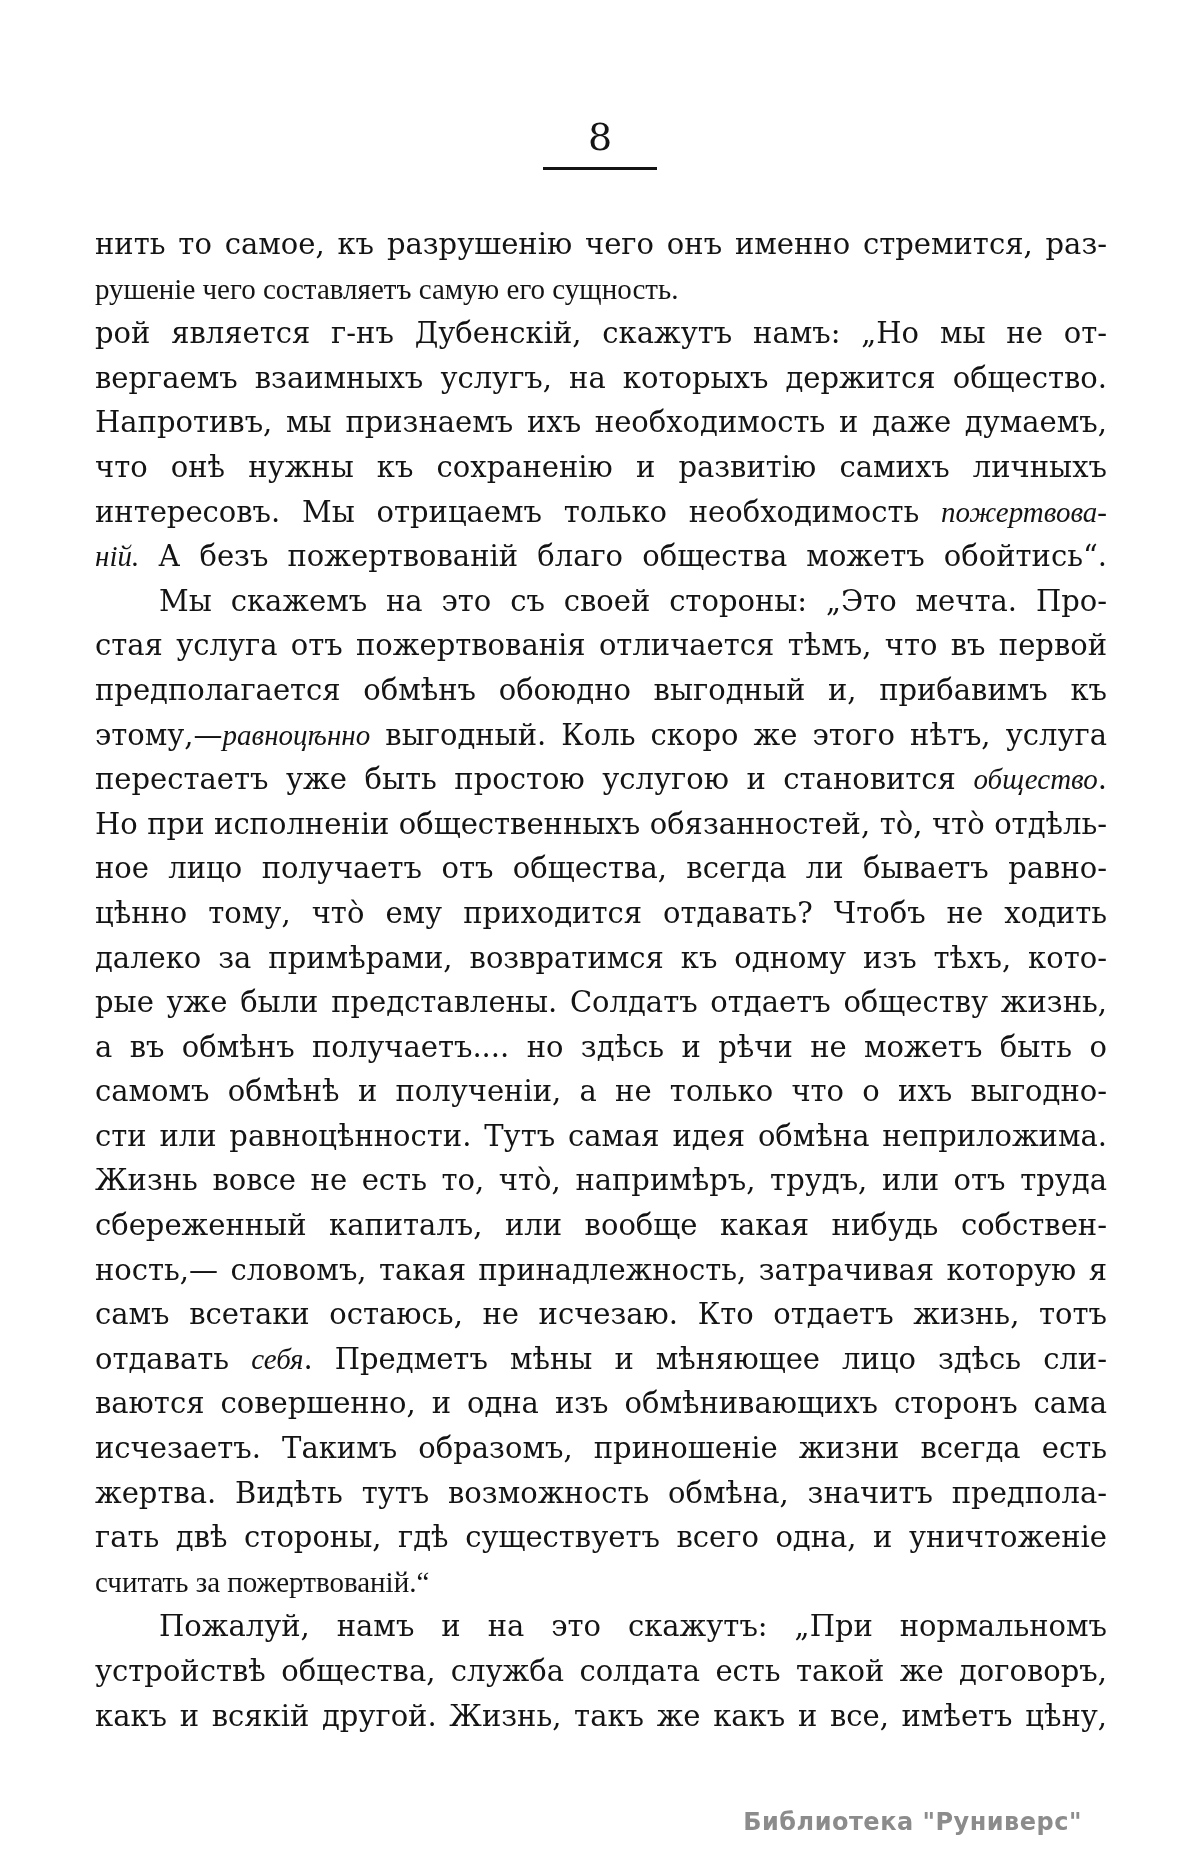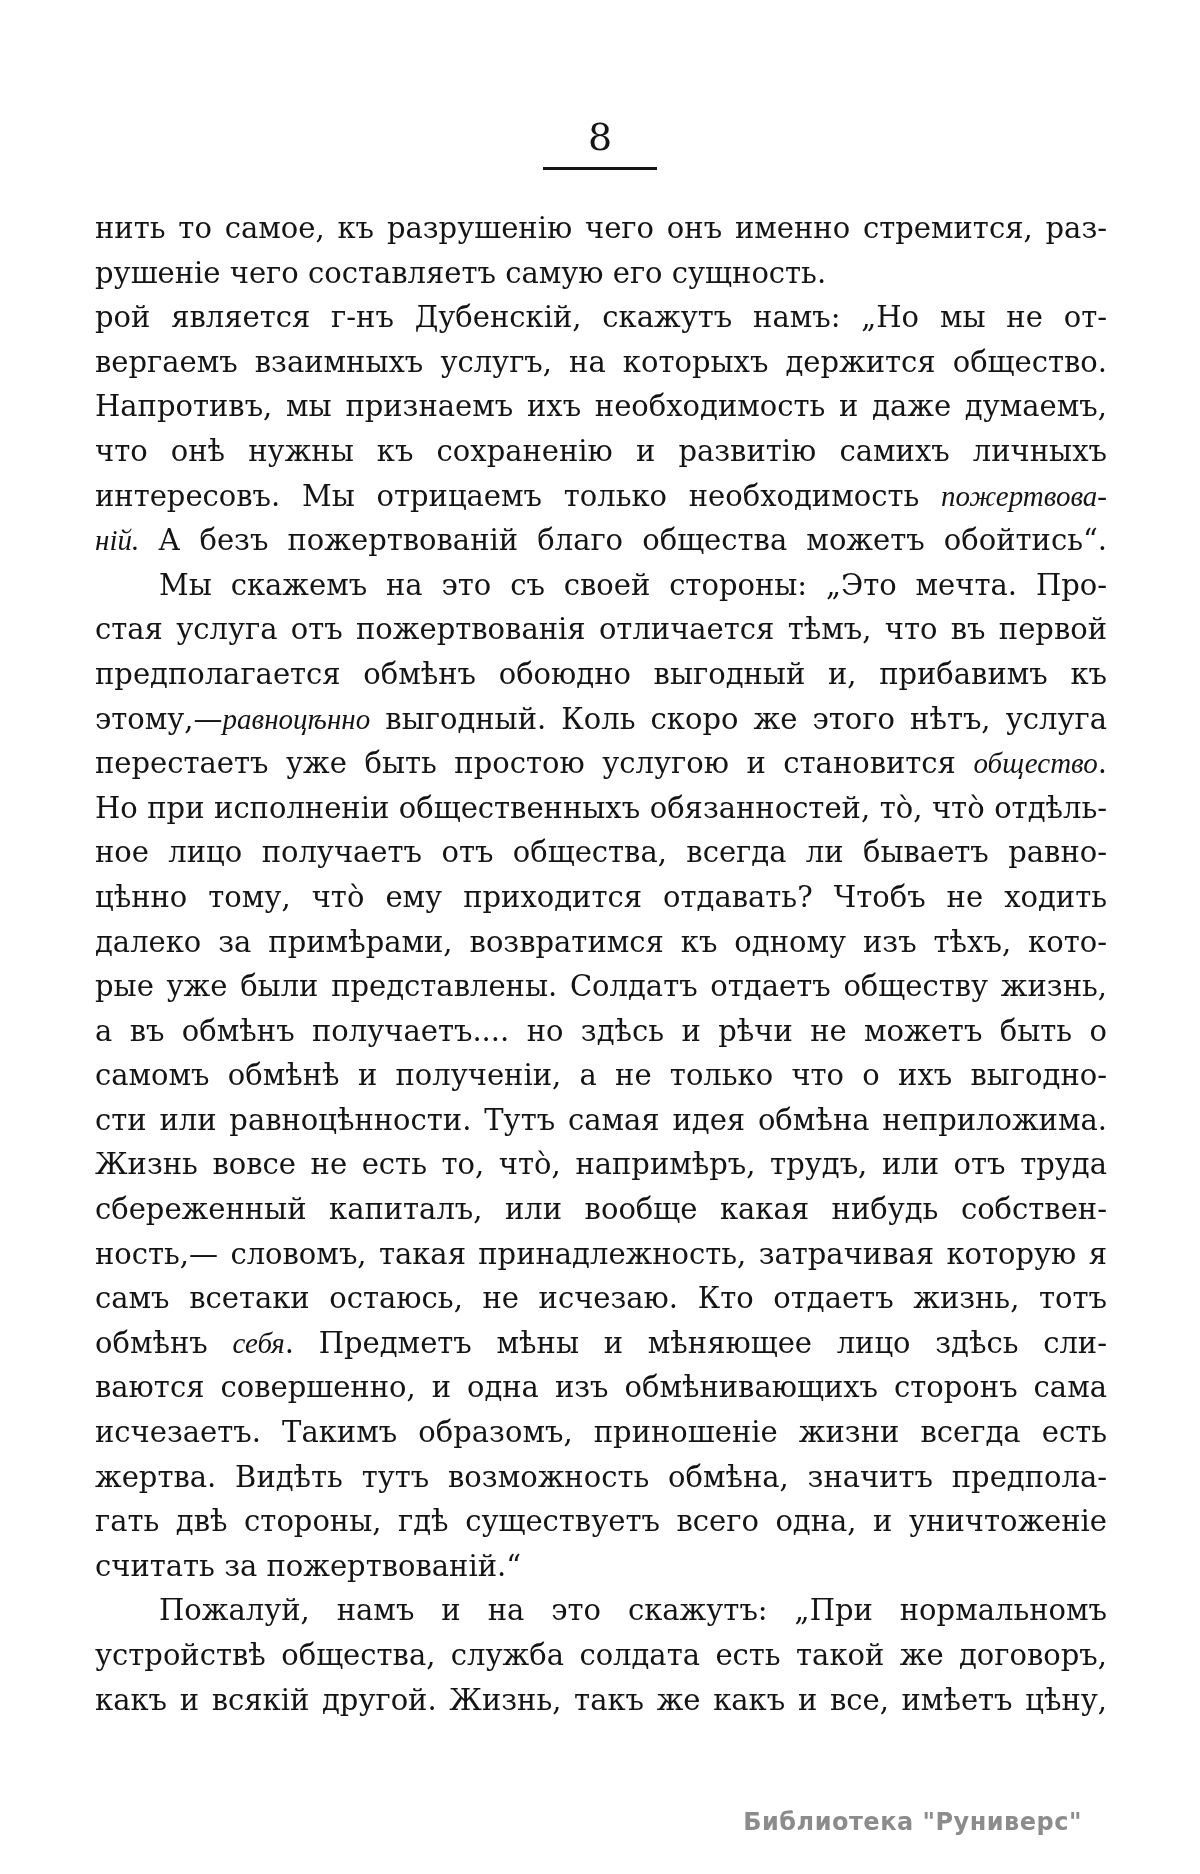--- a/index.html
+++ b/index.html
@@ -30,39 +30,40 @@
     position: absolute;
     top: 167px;
     left: 50%;
     transform: translateX(-50%);
     width: 114px;
     height: 3px;
     background: #141414;
   }
   .text-block {
     position: absolute;
-    top: 206px;
+    top: 222px;
     left: 95px;
     width: 1012px;
   }
   .line {
     height: 44.6px;
     line-height: 44.6px;
     font-size: 29px;
     white-space: normal;
     overflow: visible;
   }
   .line.just {
     text-align: justify;
     text-align-last: justify;
     text-justify: inter-word;
   }
   .line.nojust {
     text-align: left;
     text-align-last: left;
+    font-family: Liberation Serif, serif;
   }
   .line.indent {
     text-indent: 64px;
   }
   .line i {
     font-style: italic;
     font-family: Liberation Serif, serif;
   }
   .watermark {
     position: absolute;
@@ -100,21 +101,21 @@
       <div class="line just"><span>цѣнно тому, что̀ ему приходится отдавать? Чтобъ не ходить</span></div>
       <div class="line just"><span>далеко за примѣрами, возвратимся къ одному изъ тѣхъ, кото-</span></div>
       <div class="line just"><span>рые уже были представлены. Солдатъ отдаетъ обществу жизнь,</span></div>
       <div class="line just"><span>а въ обмѣнъ получаетъ.... но здѣсь и рѣчи не можетъ быть о</span></div>
       <div class="line just"><span>самомъ обмѣнѣ и полученіи, а не только что о ихъ выгодно-</span></div>
       <div class="line just"><span>сти или равноцѣнности. Тутъ самая идея обмѣна неприложима.</span></div>
       <div class="line just"><span>Жизнь вовсе не есть то, что̀, напримѣръ, трудъ, или отъ труда</span></div>
       <div class="line just"><span>сбереженный капиталъ, или вообще какая нибудь собствен-</span></div>
       <div class="line just"><span>ность,— словомъ, такая принадлежность, затрачивая которую я</span></div>
       <div class="line just"><span>самъ всетаки остаюсь, не исчезаю. Кто отдаетъ жизнь, тотъ</span></div>
-      <div class="line just"><span>обмѣнъ </span><i>себя</i><span>. Предметъ мѣны и мѣняющее лицо здѣсь сли-</span></div>
+      <div class="line just"><span>отдавать </span><i>себя</i><span>. Предметъ мѣны и мѣняющее лицо здѣсь сли-</span></div>
       <div class="line just"><span>ваются совершенно, и одна изъ обмѣнивающихъ сторонъ сама</span></div>
       <div class="line just"><span>исчезаетъ. Такимъ образомъ, приношеніе жизни всегда есть</span></div>
       <div class="line just"><span>жертва. Видѣть тутъ возможность обмѣна, значитъ предпола-</span></div>
       <div class="line just"><span>гать двѣ стороны, гдѣ существуетъ всего одна, и уничтоженіе</span></div>
       <div class="line nojust"><span>считать за пожертвованій.“</span></div>
       <div class="line just indent"><span>Пожалуй, намъ и на это скажутъ: „При нормальномъ</span></div>
       <div class="line just"><span>устройствѣ общества, служба солдата есть такой же договоръ,</span></div>
       <div class="line just"><span>какъ и всякій другой. Жизнь, такъ же какъ и все, имѣетъ цѣну,</span></div>
     </div>
   <div class="watermark">Библиотека "Руниверс"</div>

